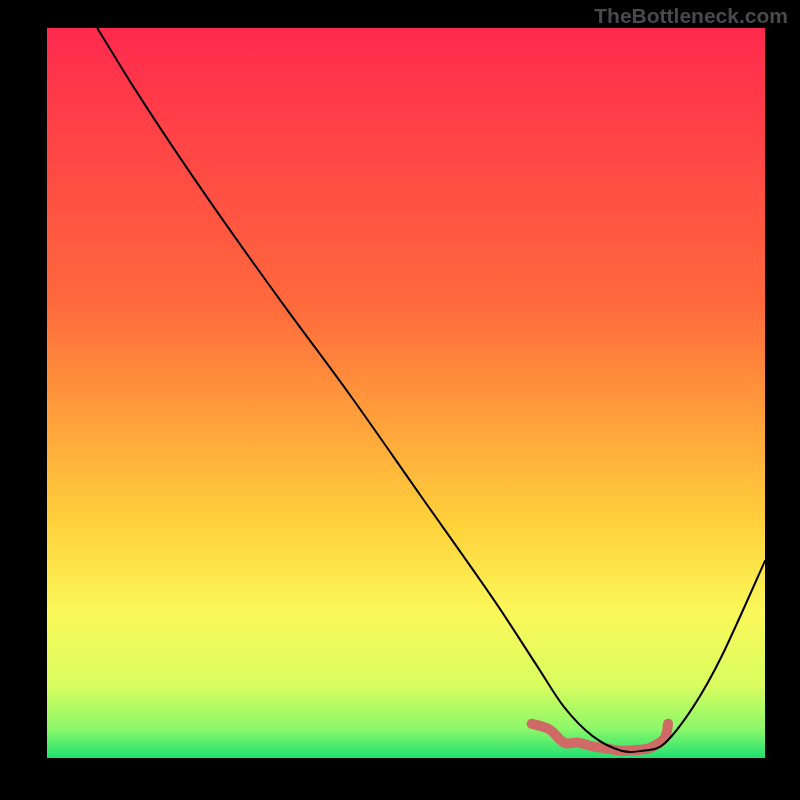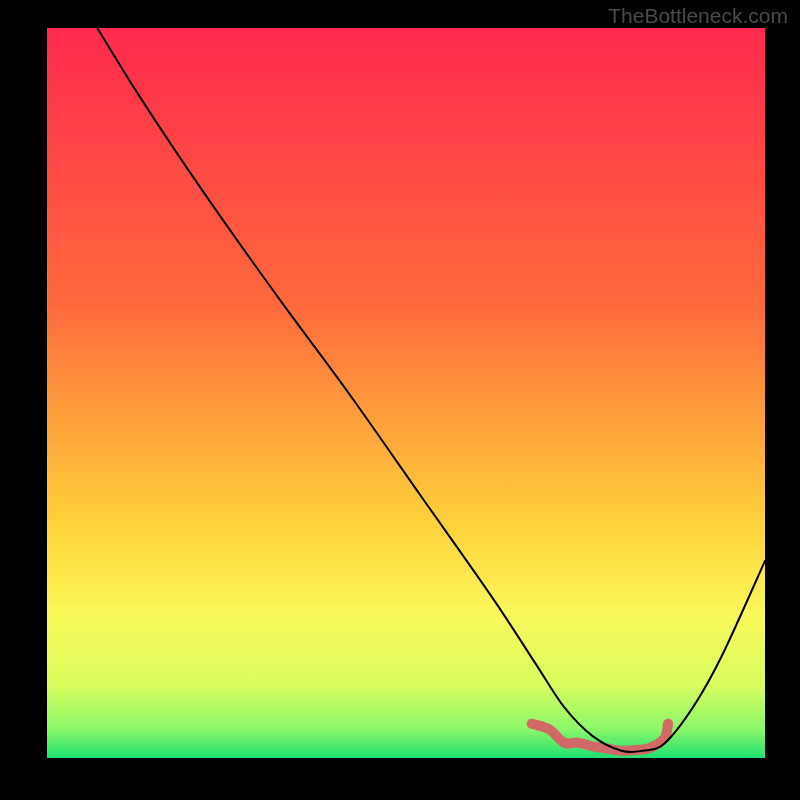--- a/index.html
+++ b/index.html
@@ -10,21 +10,21 @@
     height: 800px;
     position: relative;
     font-family: Arial, sans-serif;
   }
   .watermark {
     position: absolute;
     top: 4px;
     right: 12px;
     color: #4a4a4a;
     font-size: 21px;
-    font-weight: 400;
+    font-weight: 700;
     z-index: 10;
   }
   .plot {
     position: absolute;
     left: 47px;
     top: 28px;
     width: 718px;
     height: 730px;
   }
   .plot svg {

